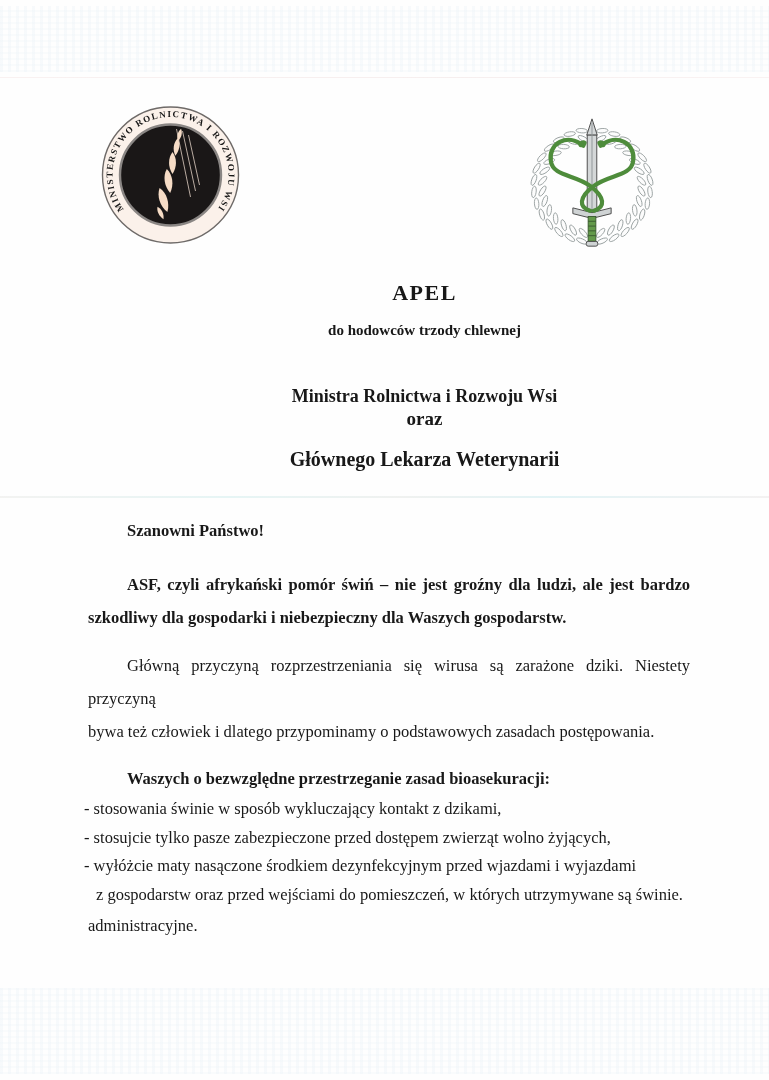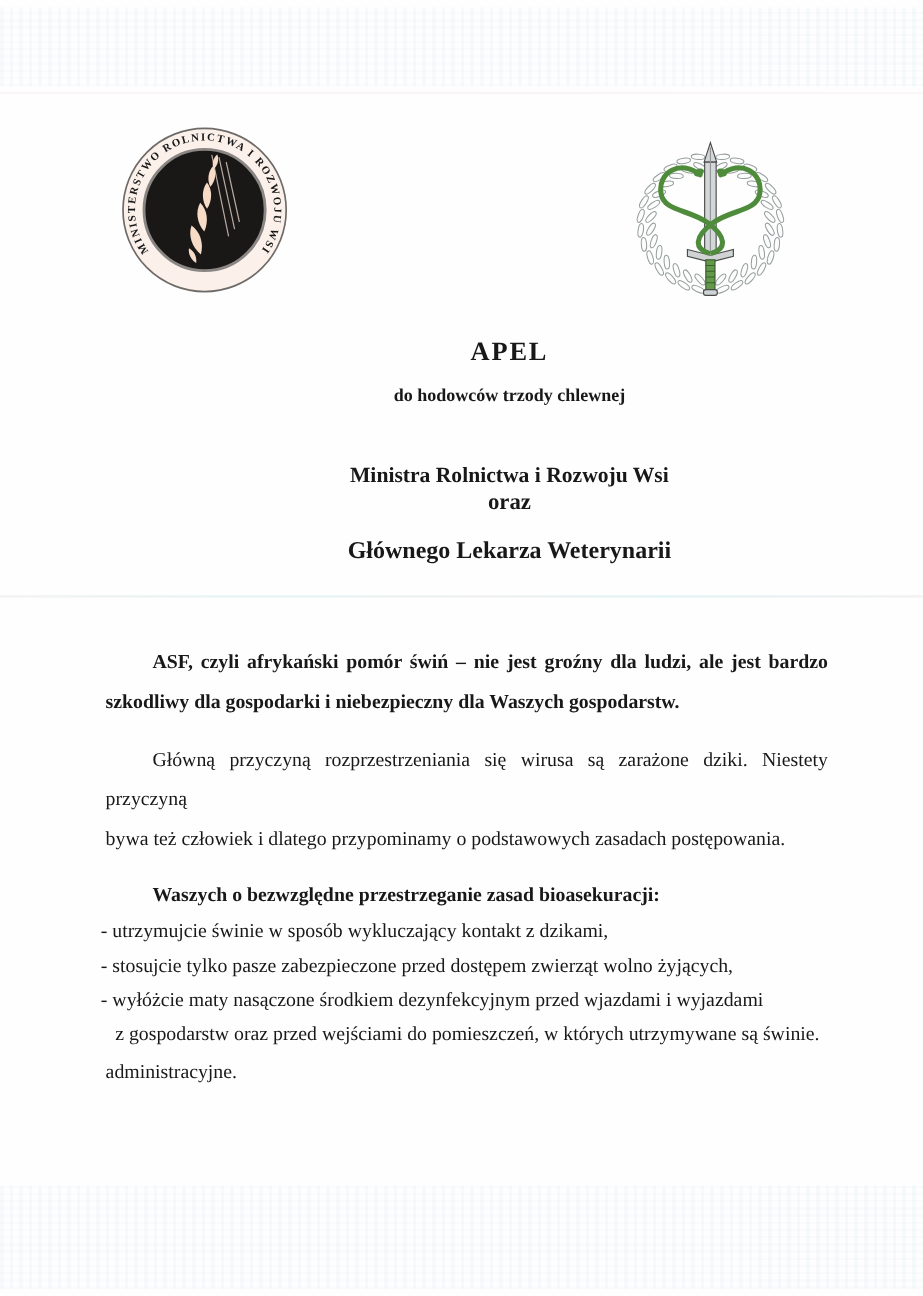--- a/index.html
+++ b/index.html
@@ -162,30 +162,31 @@
 
 <div class="hline title">APEL</div>
 <div class="hline subtitle">do hodowców trzody chlewnej</div>
 <div class="hline from1">Ministra Rolnictwa i Rozwoju Wsi</div>
 <div class="hline conj">oraz</div>
 <div class="hline from2">Głównego Lekarza Weterynarii</div>
 
 <div class="divider"></div>
 
 <div class="bodytext">
+  <div class="line bold indent">Szanowni Państwo!</div>
 
   <div class="line bold indent jfull mt1">ASF, czyli afrykański pomór świń – nie jest groźny dla ludzi, ale jest bardzo</div>
   <div class="line bold">szkodliwy dla gospodarki i niebezpieczny dla Waszych gospodarstw.</div>
 
   <div class="line indent jfull mt2">Główną przyczyną rozprzestrzeniania się wirusa są zarażone dziki. Niestety przyczyną</div>
   <div class="line">bywa też człowiek i dlatego przypominamy o podstawowych zasadach postępowania.</div>
 
   <div class="line bold indent mt3">Waszych o bezwzględne przestrzeganie zasad bioasekuracji:</div>
 
   <div>
-    <div class="line list-line">- utrzymujcie świnie w sposób wykluczający kontakt z dzikami,</div>
+    <div class="line list-line">- stosowania świnie w sposób wykluczający kontakt z dzikami,</div>
     <div class="line list-line">- stosujcie tylko pasze zabezpieczone przed dostępem zwierząt wolno żyjących,</div>
     <div class="line list-line">- wyłóżcie maty nasączone środkiem dezynfekcyjnym przed wjazdami i wyjazdami</div>
     <div class="line list-line list-cont">z gospodarstw oraz przed wejściami do pomieszczeń, w których utrzymywane są świnie.</div>
   </div>
 
   <div class="line">administracyjne.</div>
 </div>
 
 </body></html>

